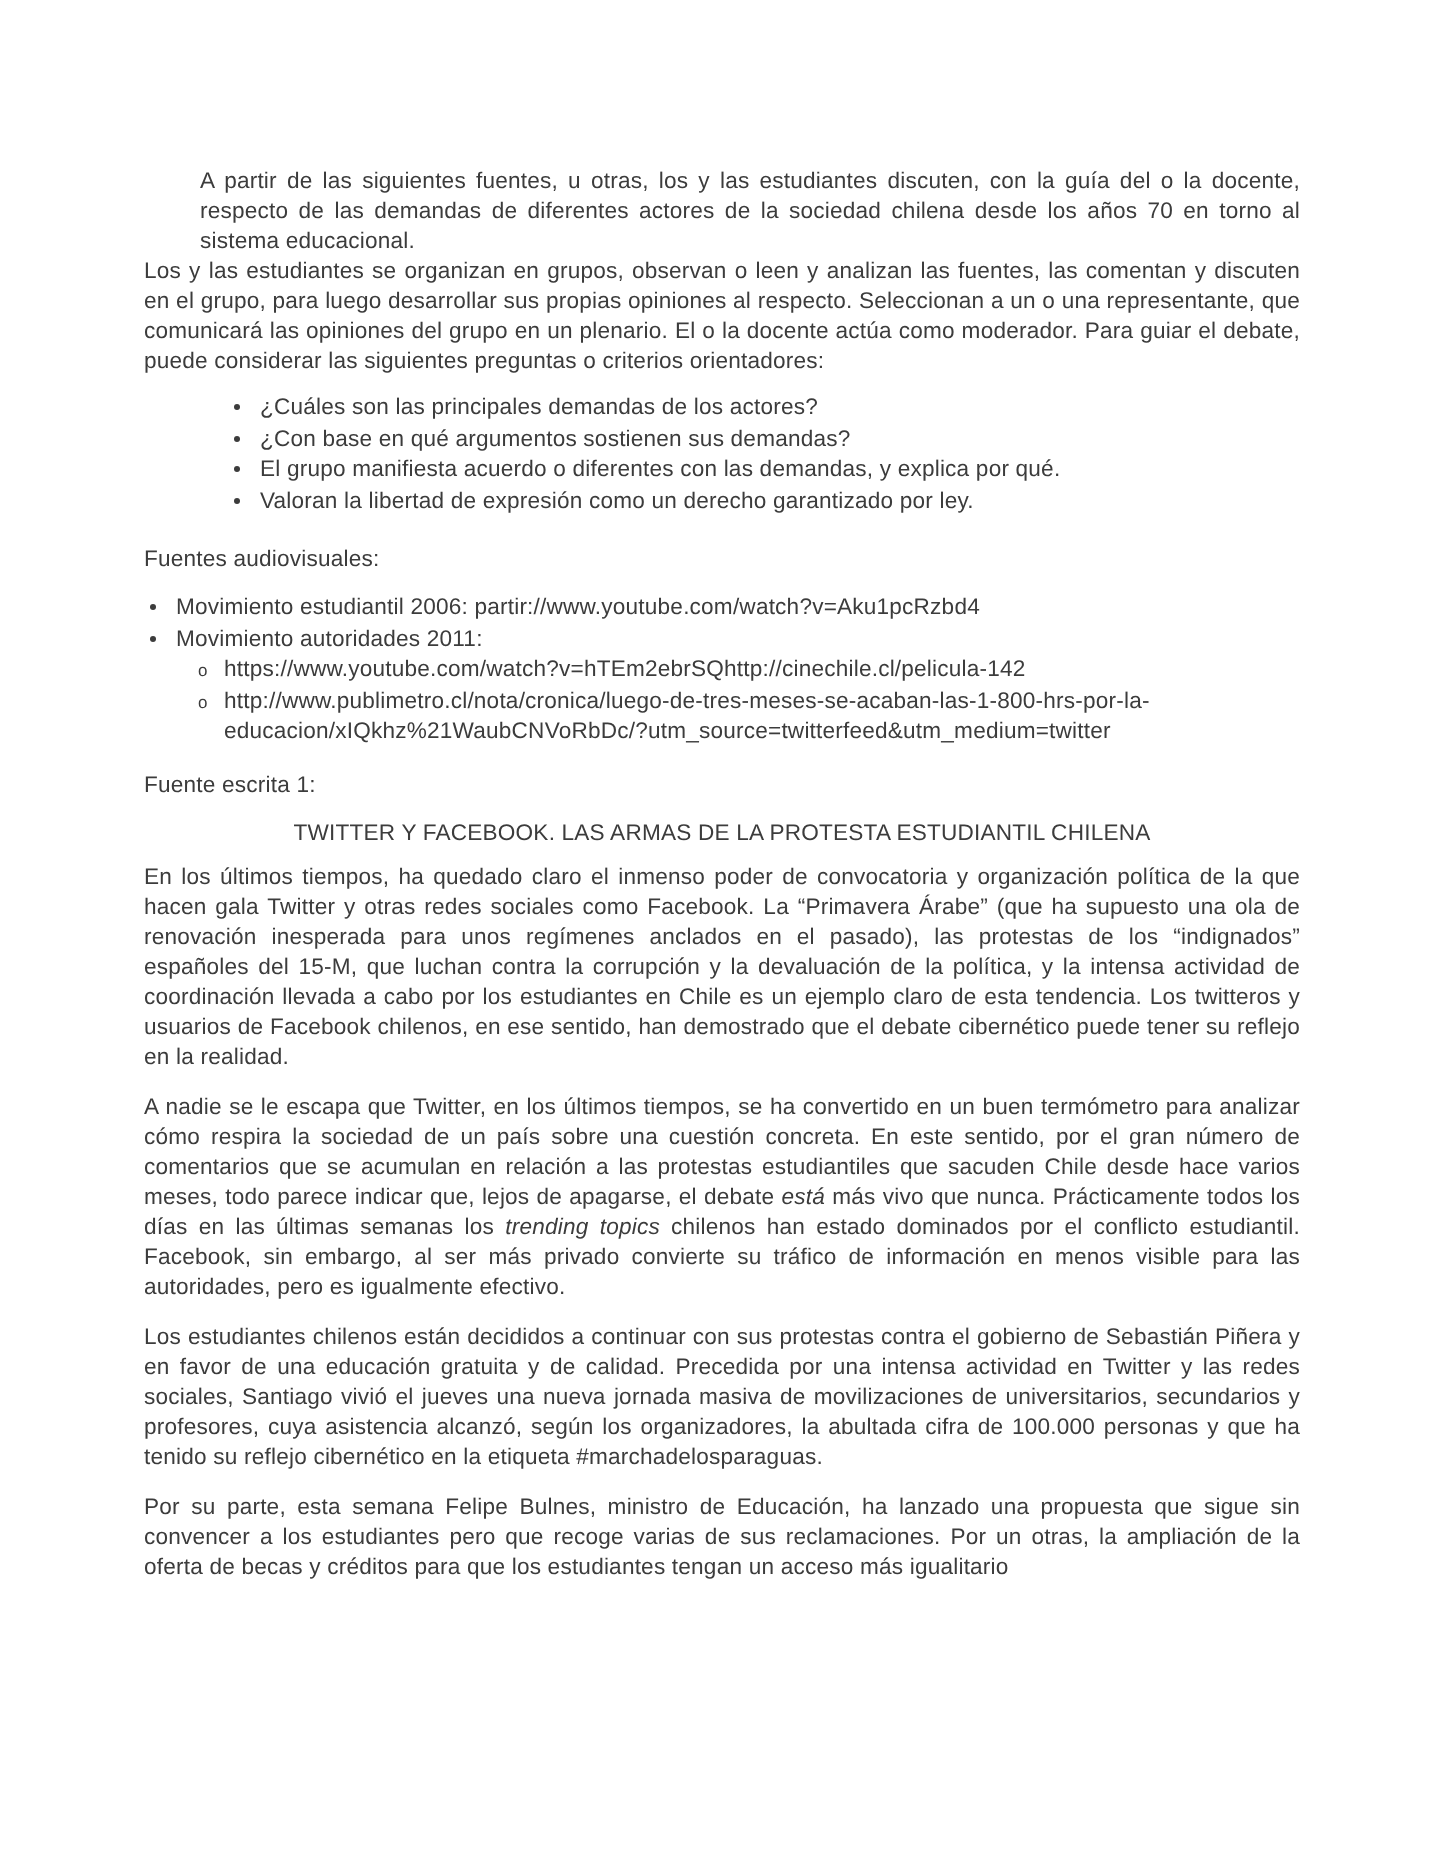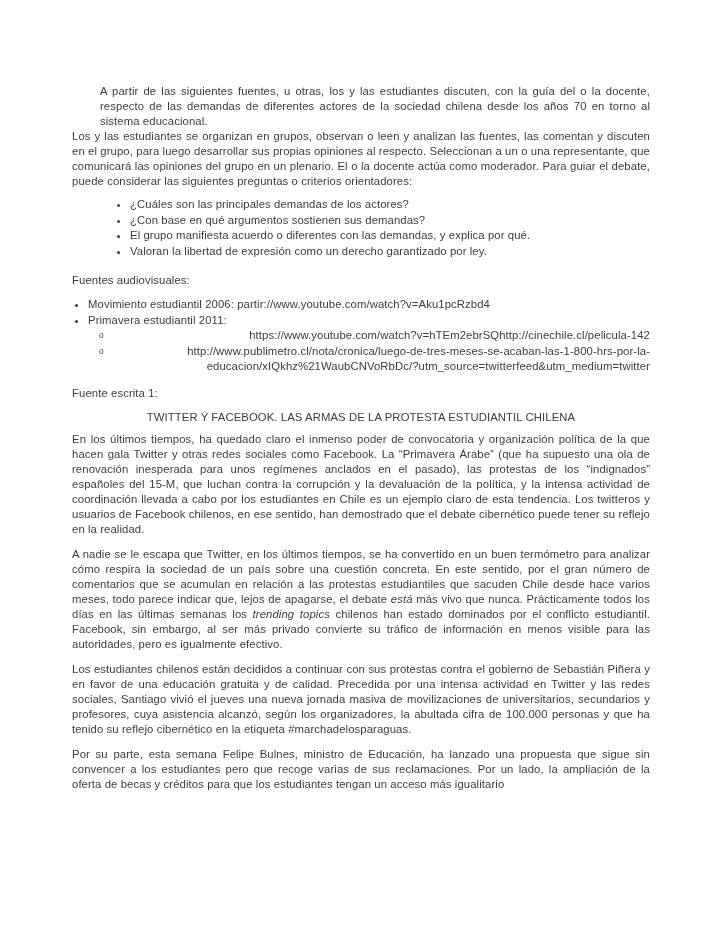--- a/index.html
+++ b/index.html
@@ -68,21 +68,20 @@
   ul.sub-sources {
     margin: 0;
     padding: 0 0 0 24px;
     list-style: none;
   }
   ul.sub-sources > li {
     position: relative;
     font-size: 11.3px;
     line-height: 15.4px;
     overflow-wrap: anywhere;
-    text-align: right;
   }
   ul.sub-sources > li::before {
     content: "o";
     position: absolute;
     left: -13px;
     top: 0;
     font-size: 8.5px;
     color: #3c3c3c;
   }
   .url {
@@ -124,21 +123,21 @@
     <li>Valoran la libertad de expresión como un derecho garantizado por ley.</li>
   </ul>
 
   <p class="section-label">Fuentes audiovisuales:</p>
 
   <ul class="sources-list">
     <li>
       <span>Movimiento estudiantil 2006: </span><span class="url">partir://www.youtube.com/watch?v=Aku1pcRzbd4</span>
     </li>
     <li>
-      <span>Primavera estudiantil 2011:</span>
+      <span>Movimiento autoridades 2011:</span>
       <ul class="sub-sources">
         <li>
           <span class="url">https://www.youtube.com/watch?v=hTEm2ebrSQhttp://cinechile.cl/pelicula-142</span>
         </li>
         <li>
           <span class="url">http://www.publimetro.cl/nota/cronica/luego-de-tres-meses-se-acaban-las-1-800-hrs-por-la-educacion/xIQkhz%21WaubCNVoRbDc/?utm_source=twitterfeed&amp;utm_medium=twitter</span>
         </li>
       </ul>
     </li>
   </ul>
@@ -146,15 +145,15 @@
   <p class="written-label">Fuente escrita 1:</p>
 
   <p class="article-title">TWITTER Y FACEBOOK. LAS ARMAS DE LA PROTESTA ESTUDIANTIL CHILENA</p>
 
   <p class="article-par">En los últimos tiempos, ha quedado claro el inmenso poder de convocatoria y organización política de la que hacen gala Twitter y otras redes sociales como Facebook. La “Primavera Árabe” (que ha supuesto una ola de renovación inesperada para unos regímenes anclados en el pasado), las protestas de los “indignados” españoles del 15-M, que luchan contra la corrupción y la devaluación de la política, y la intensa actividad de coordinación llevada a cabo por los estudiantes en Chile es un ejemplo claro de esta tendencia. Los twitteros y usuarios de Facebook chilenos, en ese sentido, han demostrado que el debate cibernético puede tener su reflejo en la realidad.</p>
 
   <p class="article-par"><span>A nadie se le escapa que Twitter, en los últimos tiempos, se ha convertido en un buen termómetro para analizar cómo respira la sociedad de un país sobre una cuestión concreta. En este sentido, por el gran número de comentarios que se acumulan en relación a las protestas estudiantiles que sacuden Chile desde hace varios meses, todo parece indicar que, lejos de apagarse, el debate </span><em>está</em><span> más vivo que nunca. Prácticamente todos los días en las últimas semanas los </span><em>trending topics</em><span> chilenos han estado dominados por el conflicto estudiantil. Facebook, sin embargo, al ser más privado convierte su tráfico de información en menos visible para las autoridades, pero es igualmente efectivo.</span></p>
 
   <p class="article-par">Los estudiantes chilenos están decididos a continuar con sus protestas contra el gobierno de Sebastián Piñera y en favor de una educación gratuita y de calidad. Precedida por una intensa actividad en Twitter y las redes sociales, Santiago vivió el jueves una nueva jornada masiva de movilizaciones de universitarios, secundarios y profesores, cuya asistencia alcanzó, según los organizadores, la abultada cifra de 100.000 personas y que ha tenido su reflejo cibernético en la etiqueta #marchadelosparaguas.</p>
 
-  <p class="article-par last">Por su parte, esta semana Felipe Bulnes, ministro de Educación, ha lanzado una propuesta que sigue sin convencer a los estudiantes pero que recoge varias de sus reclamaciones. Por un lado, la ampliación de la oferta de becas y créditos para que los estudiantes tengan un acceso más igualitario</p>
+  <p class="article-par last">Por su parte, esta semana Felipe Bulnes, ministro de Educación, ha lanzado una propuesta que sigue sin convencer a los estudiantes pero que recoge varias de sus reclamaciones. Por un otras, la ampliación de la oferta de becas y créditos para que los estudiantes tengan un acceso más igualitario</p>
 
 </div>
 
 </body></html>

